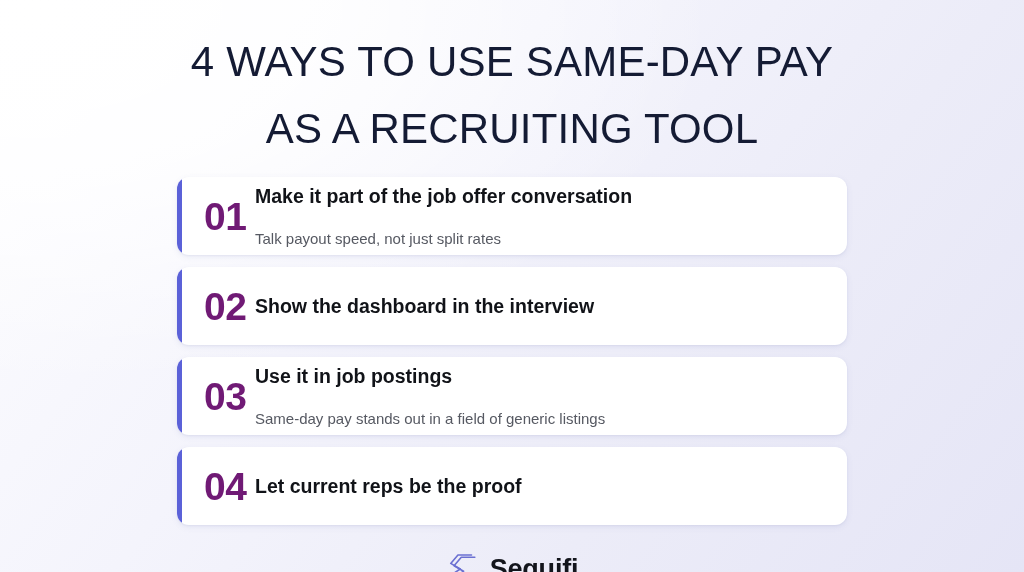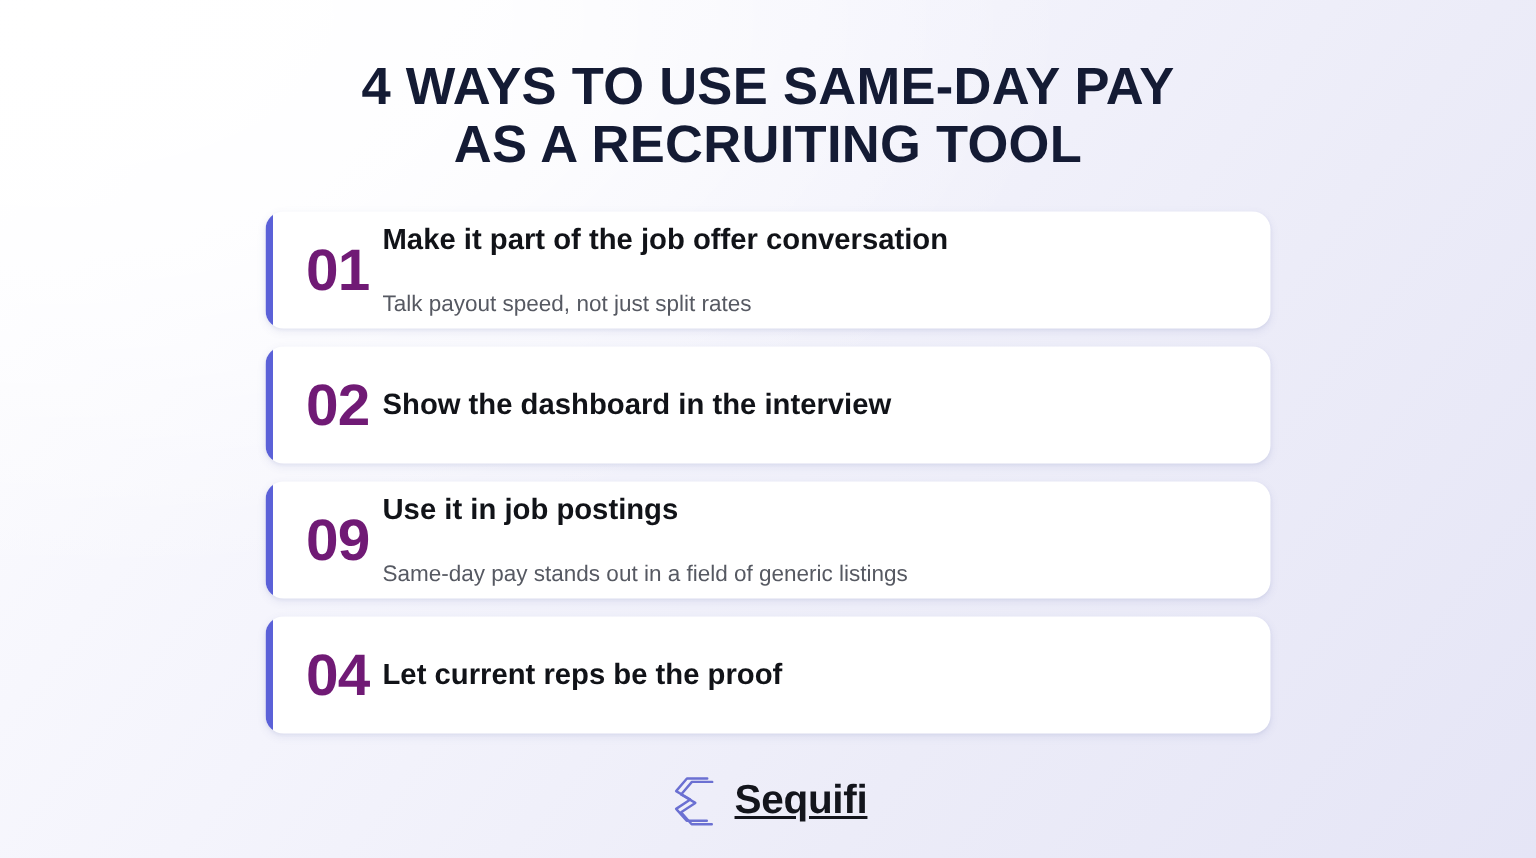--- a/index.html
+++ b/index.html
@@ -29,27 +29,27 @@
   
   .title-block {
     margin-top: 38px;
     text-align: center;
     line-height: 1.12;
     letter-spacing: 0.2px;
   }
   .title-line {
     display: block;
     color: #141b34;
-    font-weight: bold;
-    font-size: 35px;
+    font-weight: normal;
+    font-size: 42px;
     text-transform: uppercase;
     white-space: nowrap;
   }
   .title-line.second {
-    margin-top: 0;
+    margin-top: 20px;
   }
 
   
   .card-list {
     margin-top: 25px;
     width: 670px;
     display: flex;
     flex-direction: column;
     gap: 12px;
   }
@@ -150,21 +150,21 @@
     <div class="card">
       <span class="card-accent"></span>
       <div class="card-number">02</div>
       <div class="card-text">
         <div class="card-heading">Show the dashboard in the interview</div>
       </div>
     </div>
 
     <div class="card">
       <span class="card-accent"></span>
-      <div class="card-number">09</div>
+      <div class="card-number">03</div>
       <div class="card-text">
         <div class="card-heading">Use it in job postings</div>
         <div class="card-sub">Same-day pay stands out in a field of generic listings</div>
       </div>
     </div>
 
     <div class="card">
       <span class="card-accent"></span>
       <div class="card-number">04</div>
       <div class="card-text">

